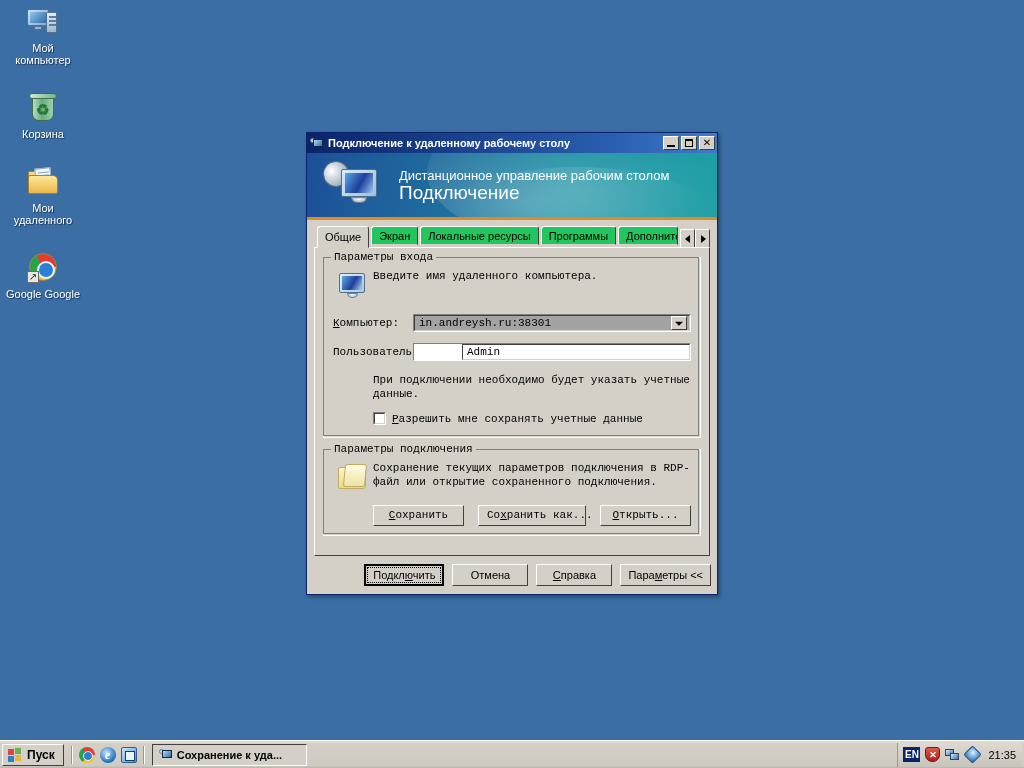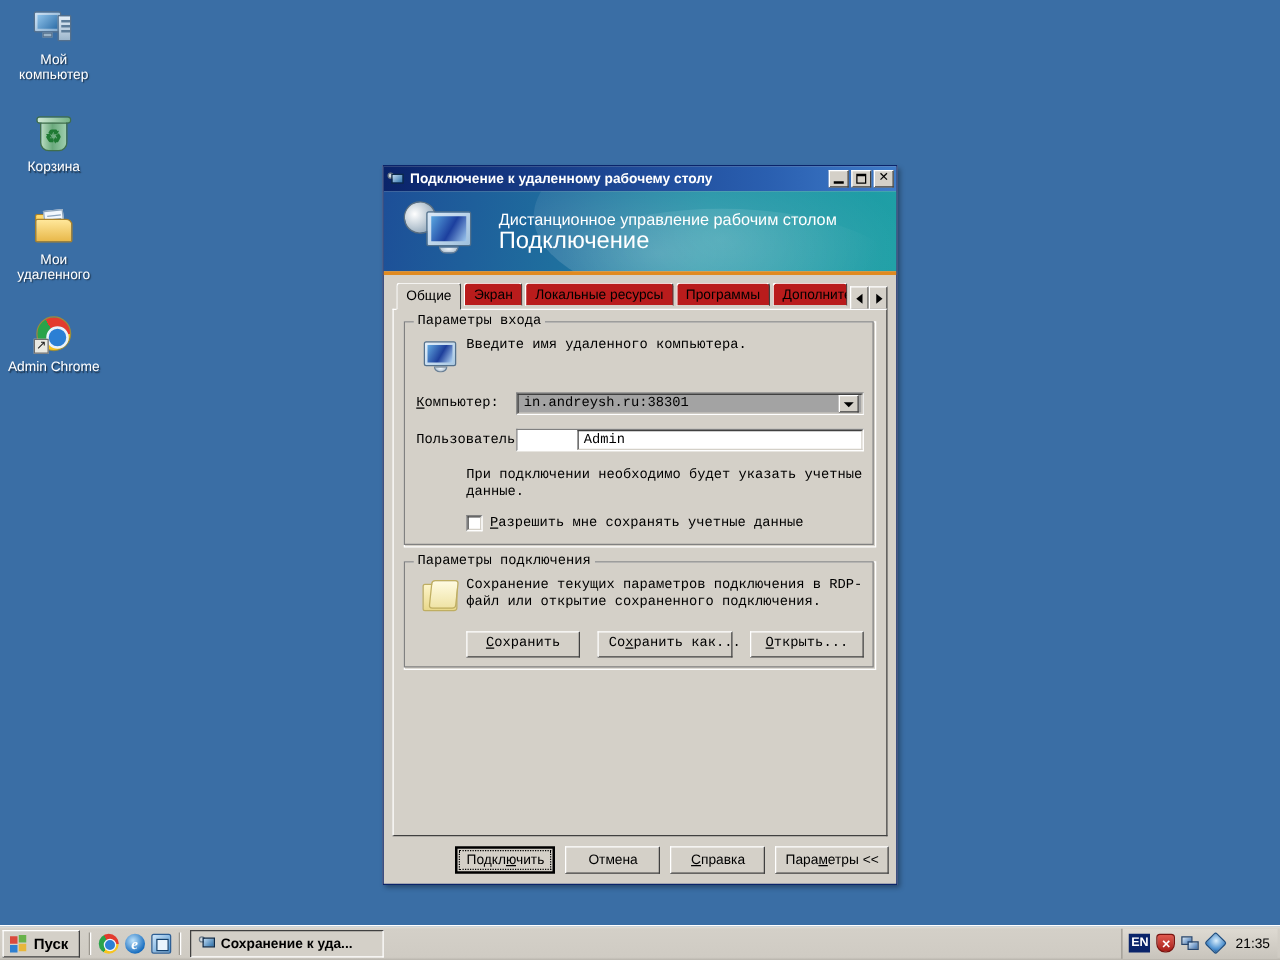--- a/index.html
+++ b/index.html
@@ -116,21 +116,21 @@
   }
   .ic-chrome .shortcut{
     position:absolute; left:2px; top:21px; width:12px; height:12px;
     background:#e9e9e2; border:1px solid #6e6e6e;
     color:#1b1b1b; font-size:10px; line-height:10px; text-align:center;
   }
 
   
   #rdp-window {
     position:absolute; left:306px; top:132px;
-    width:412px; height:576px;
+    width:412px; height:463px;
     background:#d4d0c8;
     border:1px solid #0a246a;
     box-shadow: 2px 2px 4px rgba(0,0,0,.35);
     display:flex; flex-direction:column;
   }
   .titlebar{
     height:20px; flex:0 0 20px;
     background: linear-gradient(90deg,#0a246a 0%, #2a5fb0 75%, #3f7cc9 100%);
     display:flex; align-items:center;
     padding:0 2px 0 3px;
@@ -224,21 +224,21 @@
   }
 
   
   .tabstrip{
     display:flex; height:22px; position:relative;
     padding-left:3px;
   }
   .tab{
     height:19px; padding:0 7px;
     font-size:11px; line-height:19px; color:#000;
-    background:#b91c1c;
+    background:#22c55e;
     border:1px solid;
     border-color:#ffffff #404040 #d4d0c8 #ffffff;
     border-radius:3px 3px 0 0;
     margin-right:2px; cursor:default; white-space:nowrap;
   }
   .tab.active{
     height:22px; line-height:21px;
     background:#d4d0c8;
     border-bottom:1px solid #d4d0c8;
     font-weight:normal;
@@ -556,21 +556,21 @@
       </div>
       <div class="label">Мои
 удаленного</div>
     </div>
 
     <div class="desk-icon">
       <div class="glyph ic-chrome">
         <span class="ball"></span>
           <span class="shortcut">↗</span>
       </div>
-      <div class="label">Admin Chrome</div>
+      <div class="label">Google Google</div>
     </div>
 
   </div>
 
   <div id="rdp-window">
 
     <div class="titlebar">
       <div class="tbicon">
         <span class="dish"></span>
           <span class="scr"></span>

